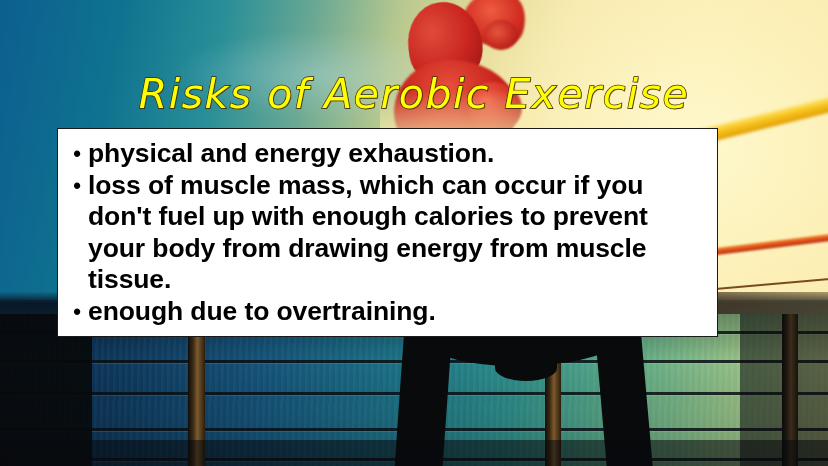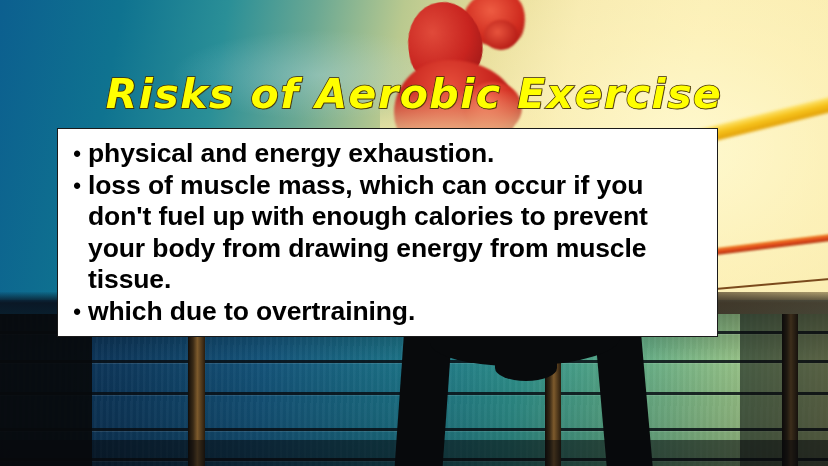--- a/index.html
+++ b/index.html
@@ -194,21 +194,21 @@
 
   
   .title {
     position: absolute;
     top: 74px;
     left: 0;
     width: 828px;
     text-align: center;
     font-family: "DejaVu Sans", sans-serif;
     font-size: 41px;
-    font-weight: 700;
+    font-weight: 400;
     font-style: italic;
     letter-spacing: 1.5px;
     color: #ffff00;
     -webkit-text-stroke: 1.4px #3b2a05;
     paint-order: stroke fill;
     text-shadow:
       1px 1px 0 rgba(60,40,0,0.55),
       0 0 1px #6b4c09;
     white-space: nowrap;
     line-height: 1;
@@ -317,19 +317,19 @@
       <li class="bullet-item">
         <span class="bullet-dot">•</span>
         <span class="bullet-text">loss of muscle mass, which can occur if you
 don't fuel up with enough calories to prevent
 your body from drawing energy from muscle
 tissue.</span>
       </li>
 
       <li class="bullet-item">
         <span class="bullet-dot">•</span>
-        <span class="bullet-text">which due to overtraining.</span>
+        <span class="bullet-text">enough due to overtraining.</span>
       </li>
 
     </ul>
   </div>
 
 </div>
 
 </body></html>

